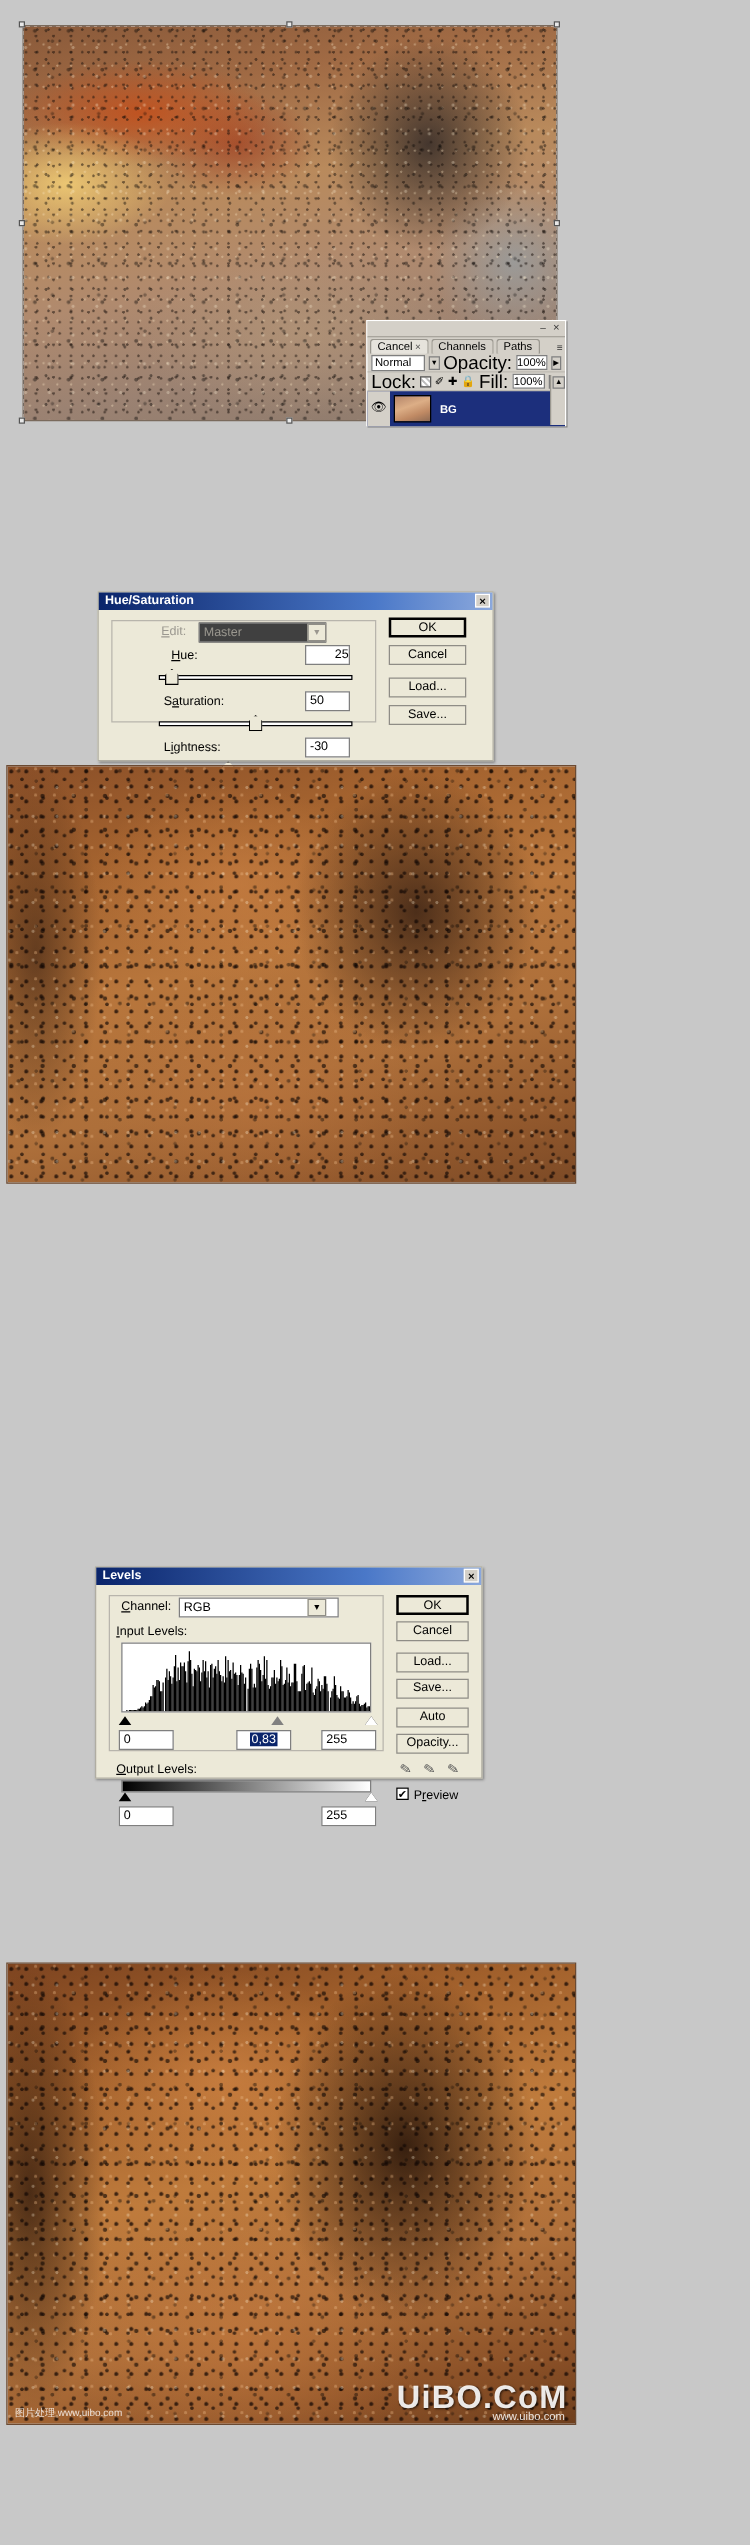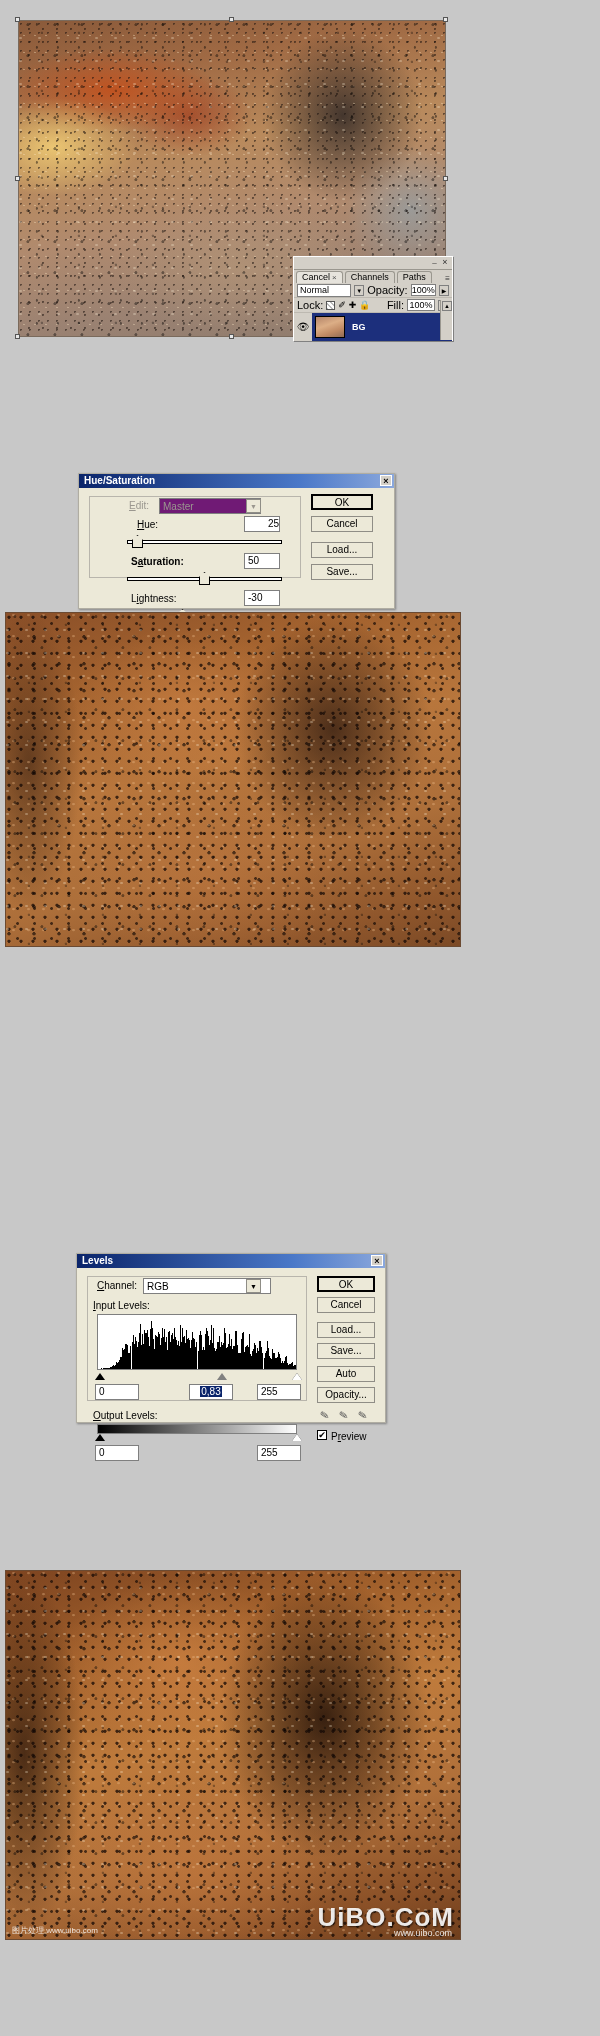--- a/index.html
+++ b/index.html
@@ -106,21 +106,21 @@
   .pal-tab.active{ background:#e6e3dc; }
   .pal-x{ font-size:8px; margin-left:2px; color:#555;}
   .pal-menu{ position:absolute; right:2px; bottom:0; font-size:8px; color:#333;}
   .pal-row{ display:flex; align-items:center; height:15px; gap:3px;
             padding:1px 3px; border-bottom:1px solid #bdb9b1; }
   .mode-sel{ width:60px; height:13px; background:#fff; border:1px solid #7f7f7f;
              font-size:9px; line-height:12px; padding-left:2px; display:flex;
              justify-content:space-between; align-items:center;}
   .arrow-btn{ width:11px;height:11px;background:#d4d0c8;border:1px solid #7f7f7f;
              font-size:6px;line-height:10px;text-align:center;}
-  .lbl{ font-size:11px; }
+  .lbl{ font-size:15px; }
   .numbox{ width:28px;height:12px;background:#fff;border:1px solid #7f7f7f;
            font-size:9px;line-height:11px;text-align:center;}
   .lockicons{ display:flex; gap:3px; align-items:center; }
   .lockicons span{ font-size:9px; }
   .chk-ico{ width:9px;height:9px;border:1px solid #555;
             background:
               linear-gradient(45deg,#fff 25%,#bbb 25% 50%,#fff 50% 75%,#bbb 75%);
             background-size:5px 5px;}
   .layer-row{ display:flex; align-items:center; height:28px; background:#1c2f7c;
               color:#fff; position:relative;}
@@ -145,21 +145,21 @@
               font-size:9px; line-height:10px; text-align:center; font-weight:bold;}
   .grp{ position:absolute; border:1px solid #b8b5ac; }
   .btn{ position:absolute; background:#ece9d8; border:1px solid #8f8d86;
         font-size:10px; text-align:center; color:#000; }
   .btn.default{ border:2px solid #000; font-weight:normal; }
   .fld{ position:absolute; background:#fff; border:1px solid #7f7f7f;
         font-size:10px; line-height:14px; padding-left:3px; }
   .fld .selnum{ background:#0a246a; color:#fff; padding:0 1px; }
   .sel-combo{ position:absolute; background:#fff; border:1px solid #7f7f7f;
               font-size:10px; line-height:15px; padding-left:3px; }
-  .sel-combo.dis{ background:#701a75; color:#9a978f; }
+  .sel-combo.dis{ background:#404040; color:#9a978f; }
   .sel-btn{ position:absolute; width:15px; background:#ece9d8;
             border:1px solid #8f8d86; font-size:7px; text-align:center; }
   .sel-btn.dis{ color:#9a978f; }
   .txt{ position:absolute; font-size:10px; color:#000; white-space:nowrap;}
   .txt.dis{ color:#9a978f; }
   .u{ text-decoration:underline; }
   .slider-track{ position:absolute; height:4px; background:#fff;
                  border:1px solid #000; }
   .slider-thumb{ position:absolute; width:11px; height:13px;
                  background:#ece9d8; border:1px solid #000;
@@ -277,21 +277,21 @@
   <div class="sel-combo dis" style="left:80px;top:24px;width:102px;height:16px;">
     <span>Master</span>
   </div>
   <div class="sel-btn dis" style="left:167px;top:25px;height:14px;line-height:13px;">▼</div>
 
   <span class="txt" style="left:58px;top:45px;"><span class="u">H</span>ue:</span>
   <div class="fld" style="left:165px;top:42px;width:36px;height:16px;text-align:right;">25</div>
   <div class="slider-track" style="left:48px;top:66px;width:155px;"></div>
   <div class="slider-thumb" style="left:53px;top:61px;"></div>
 
-  <span class="txt" style="left:52px;top:82px;font-weight:bold;">S<span class="u">a</span>turation:</span>
+  <span class="txt" style="left:52px;top:82px;">S<span class="u">a</span>turation:</span>
   <div class="fld" style="left:165px;top:79px;width:36px;height:16px;">50</div>
   <div class="slider-track" style="left:48px;top:103px;width:155px;"></div>
   <div class="slider-thumb" style="left:120px;top:98px;"></div>
 
   <span class="txt" style="left:52px;top:119px;">L<span class="u">i</span>ghtness:</span>
   <div class="fld" style="left:165px;top:116px;width:36px;height:16px;">-30</div>
   <div class="slider-track" style="left:48px;top:140px;width:155px;"></div>
   <div class="slider-thumb" style="left:98px;top:135px;"></div>
 
   <div class="btn default" style="left:232px;top:20px;width:62px;height:16px;line-height:13px;">OK</div>

